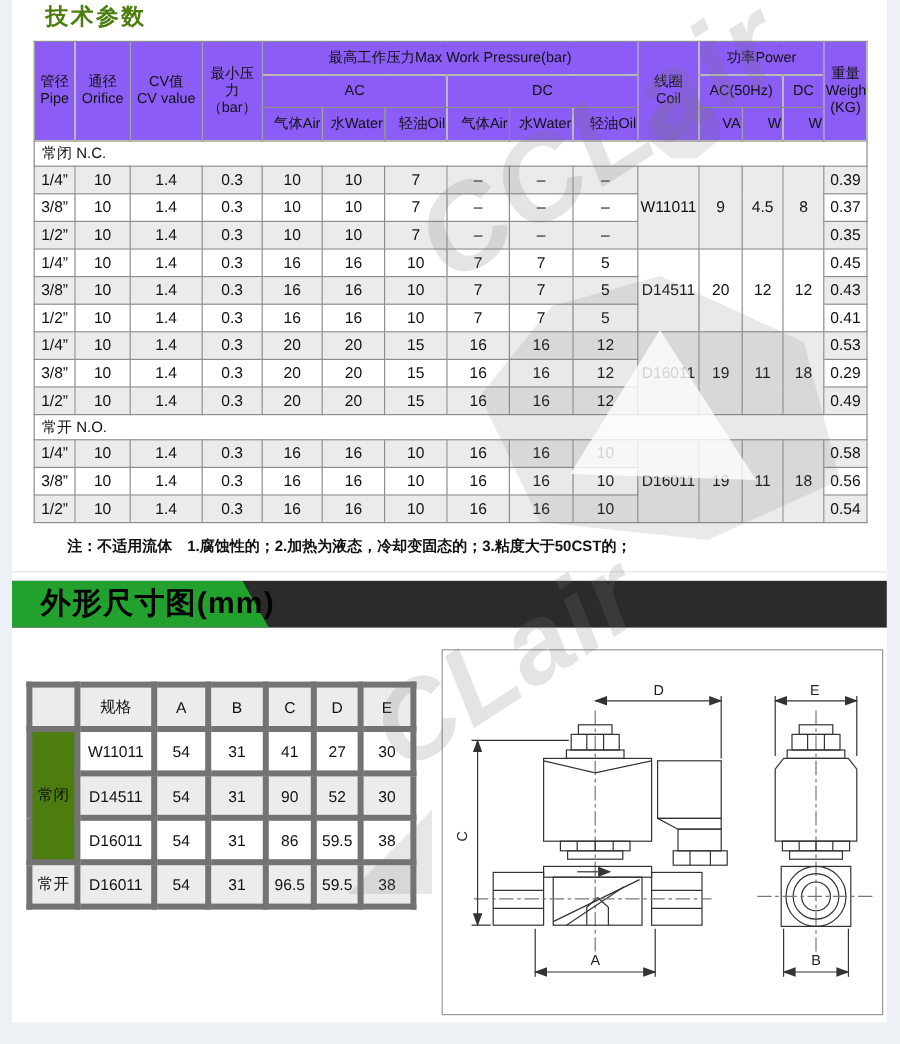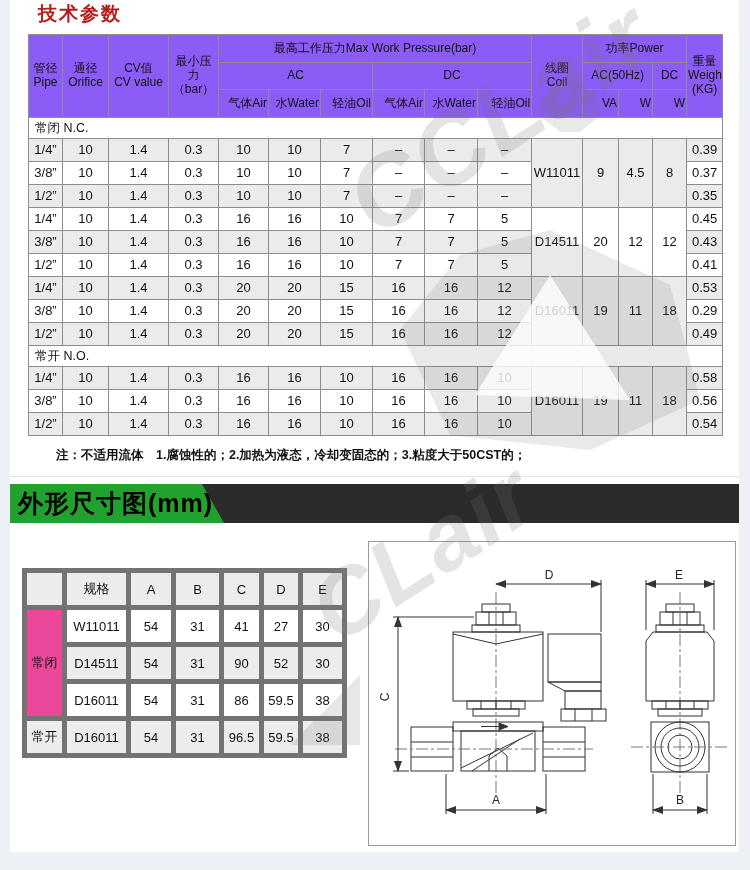--- a/index.html
+++ b/index.html
@@ -5,21 +5,21 @@
   html,body{margin:0;padding:0;}
   body{
     width:750px;height:870px;background:#edf0f4;
     font-family:"Liberation Sans","DejaVu Sans",sans-serif;
     color:#111;position:relative;overflow:hidden;
   }
   .content{position:absolute;left:10px;top:0;width:729px;height:852px;background:#fff;}
 
   
   .sec1{padding:0 0 0 18px;}
-  .title1{color:#b91c1c;font-size:19px;font-weight:bold;margin:0;padding:1px 0 7px 10px;letter-spacing:2px;}
+  .title1{color:#4d7c0f;font-size:19px;font-weight:bold;margin:0;padding:1px 0 7px 10px;letter-spacing:2px;}
   table{border-collapse:collapse;}
   .spec{width:694px;table-layout:fixed;}
   .spec td{
     border:1px solid #8d8d8d;text-align:center;font-size:13px;height:22px;
     padding:0 1px;line-height:1.15;overflow:hidden;
   }
   .spec tr.hdr td{background:#8b5cf6;font-size:12px;white-space:pre-line;}
   .spec tr.shade td{background:#ebebeb;}
   .spec td.merged{background:#fff;}
   .spec td.sect{background:#fff;text-align:left;padding-left:6px;font-size:12.5px;height:20px;}
@@ -27,28 +27,28 @@
 
   .notes{margin:10px 0 0 28px;font-size:12.5px;font-weight:bold;line-height:19px;color:#111;}
   .notes .l2{padding-left:30px;}
 
   
   .divider{height:1px;background:#e4e4e4;margin-top:11px;}
   .banner{position:relative;height:39px;background:#2b2b2b;margin-top:7px;overflow:hidden;}
   .banner .green{position:absolute;left:0;top:0;bottom:0;width:214px;background:#22a12e;
     clip-path:polygon(0 0,192px 0,214px 100%,0 100%);}
   .banner .btext{position:relative;z-index:2;color:#000;font-weight:bold;font-size:25px;
-    line-height:39px;padding-left:8px;letter-spacing:1px;}
+    line-height:39px;padding-left:24px;letter-spacing:1px;}
 
   
   .sec2{position:relative;height:337px;}
   .dim{position:absolute;left:12px;top:45px;width:320px;table-layout:fixed;}
   .dim td{border:5px solid #737373;text-align:center;font-size:13px;height:32px;padding:0 2px;background:#fff;}
   .dim tr.hdr td{background:#ececec;font-size:13px;}
-  .dim td.grp{background:#ec4899;}
+  .dim td.grp{background:#4d7c0f;}
   .dim tr.shade td{background:#ececec;}
   .drawbox{position:absolute;left:358px;top:18px;width:366px;height:303px;border:1px solid #9a9a9a;background:#fff;}
   .drawbox svg{display:block;}
 
   
   .wm{position:absolute;pointer-events:none;color:rgba(120,120,120,0.20);font-weight:bold;font-style:italic;z-index:6;}
   .wm1{left:330px;top:60px;font-size:100px;transform:rotate(-33deg);letter-spacing:2px;}
   .wm2{left:300px;top:500px;font-size:92px;transform:rotate(-33deg);letter-spacing:2px;}
   .wmshape{position:absolute;pointer-events:none;z-index:6;}
 </style>

